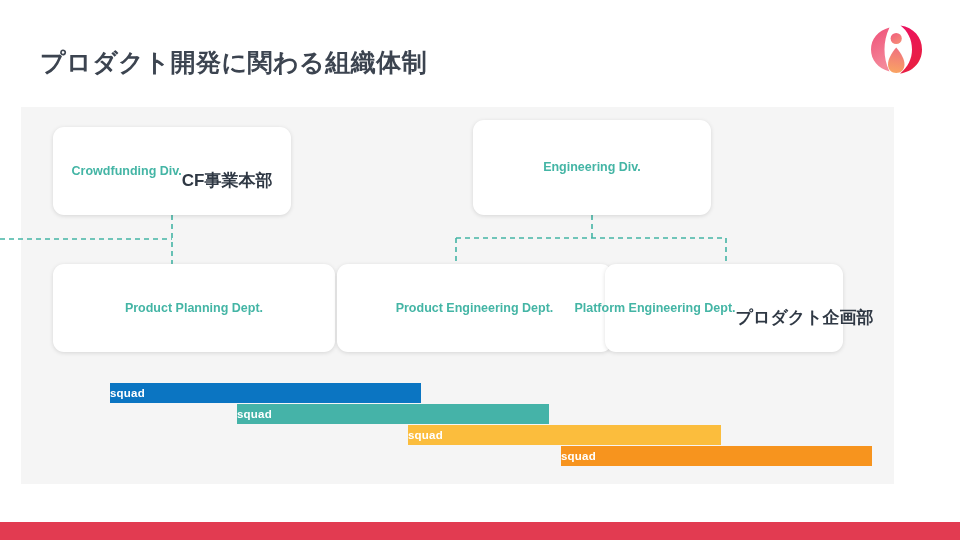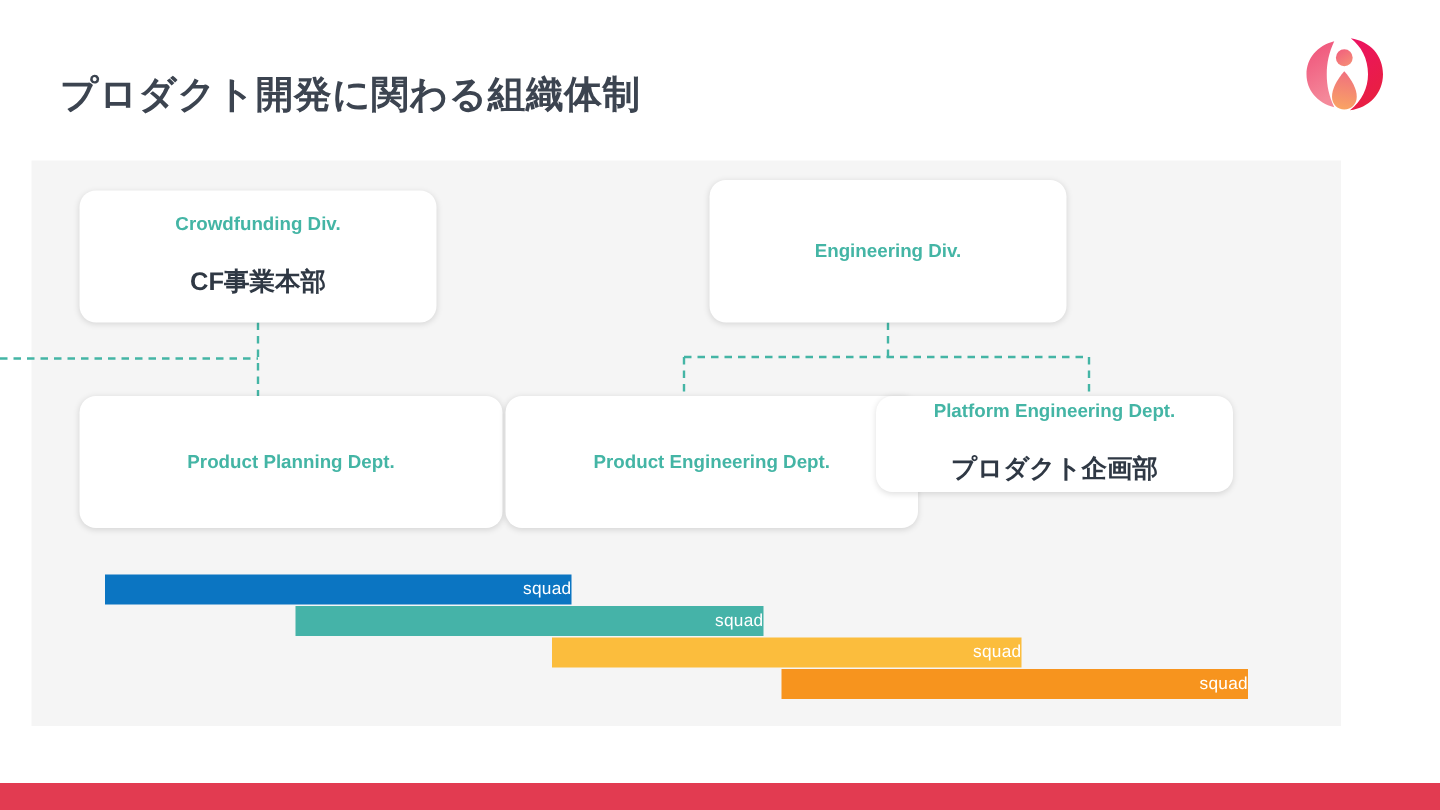--- a/index.html
+++ b/index.html
@@ -56,21 +56,21 @@
     pointer-events: none;
   }
 
   
   .org-box {
     position: absolute;
     background: #ffffff;
     border-radius: 11px;
     box-shadow: 0 1px 4px rgba(0,0,0,0.13);
     display: flex;
-    flex-direction: column;
+    flex-direction: row;
     align-items: center;
     justify-content: center;
     box-sizing: border-box;
   }
   .org-box .en {
     color: #44b5a5;
     font-size: 12.5px;
     font-weight: bold;
     line-height: 1.2;
     white-space: nowrap;
@@ -81,33 +81,34 @@
     font-weight: bold;
     line-height: 1.3;
     margin-top: 20px;
     white-space: nowrap;
   }
 
   #box-cf        { left: 53px;  top: 127px; width: 238px; height: 88px; }
   #box-eng       { left: 473px; top: 120px; width: 238px; height: 95px; gap: 48px; }
   #box-planning  { left: 53px;  top: 264px; width: 282px; height: 88px; }
   #box-prodeng   { left: 337px; top: 264px; width: 275px; height: 88px; }
-  #box-platform  { left: 584px; top: 264px; width: 238px; height: 64px; }
+  #box-platform  { left: 605px; top: 264px; width: 238px; height: 88px; }
 
   
   .squad-bar {
     position: absolute;
     height: 20px;
     display: flex;
     align-items: center;
-    justify-content: flex-end;
+    justify-content: flex-start;
     color: #ffffff;
     font-size: 11.5px;
-    font-weight: normal;
+    font-weight: bold;
     letter-spacing: 0.2px;
+    margin-left: 40px;
   }
 
   
   .footer-band {
     position: absolute;
     left: 0;
     bottom: 0;
     width: 960px;
     height: 18px;
     background: #e23b51;

